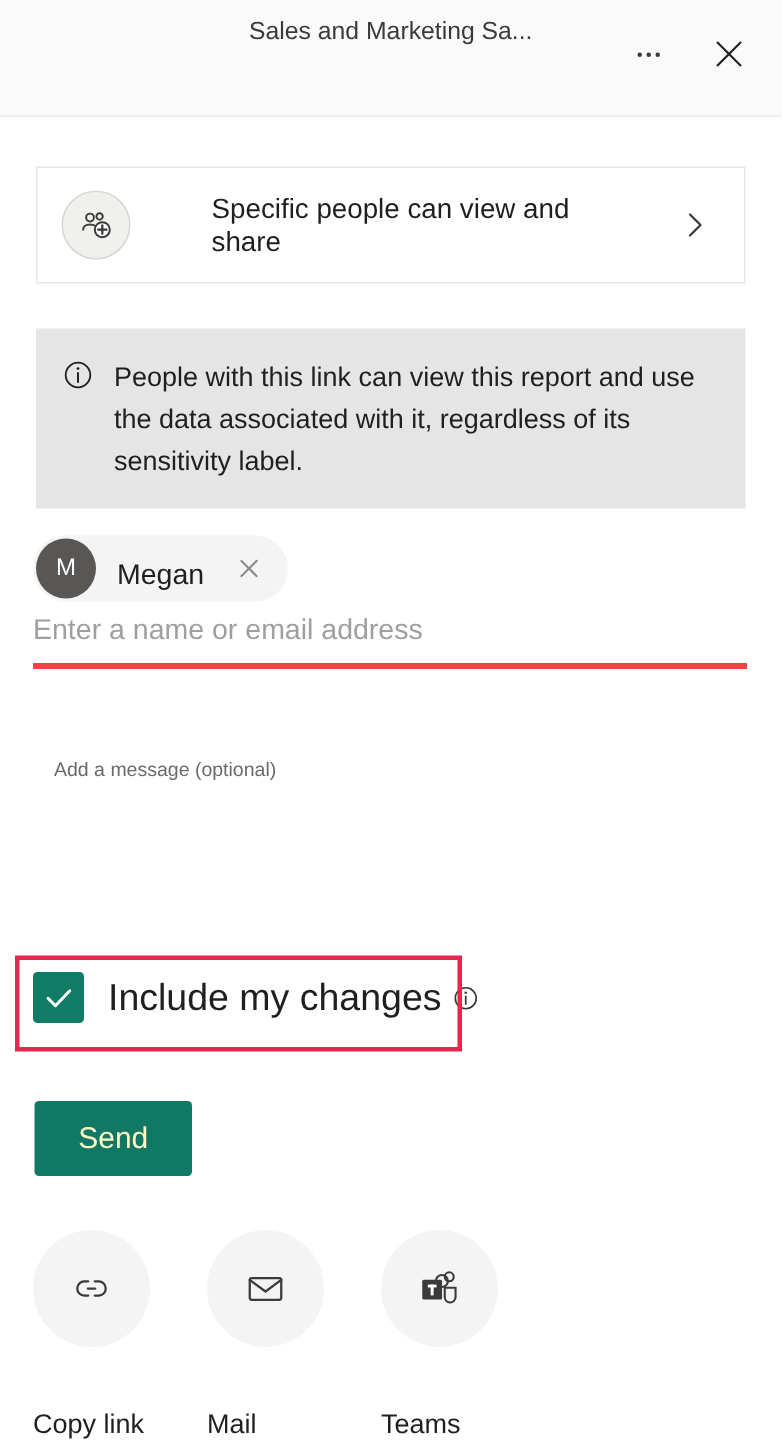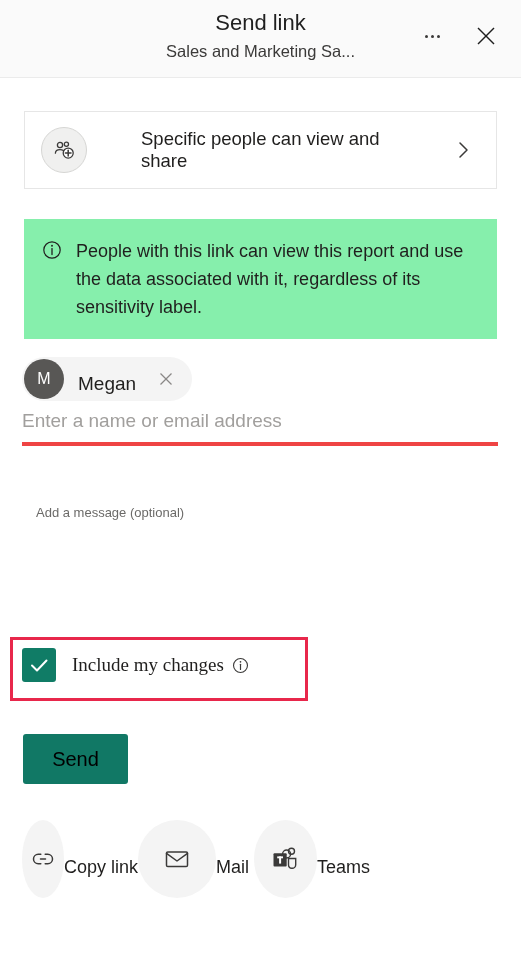--- a/index.html
+++ b/index.html
@@ -106,21 +106,21 @@
     display: flex;
     align-items: center;
   }
 
   
   .info-banner {
     position: absolute;
     left: 24px;
     top: 219px;
     width: 473px;
-    background: #86efac;
+    background: #e5e5e5;
     box-sizing: border-box;
     padding: 18px 20px 18px 18px;
     display: flex;
     align-items: flex-start;
   }
   .info-banner .info-ico {
     flex: none;
     margin-top: 3px;
     margin-right: 14px;
     color: #201f1e;
@@ -236,24 +236,23 @@
   .checkbox {
     width: 34px; height: 34px;
     border-radius: 3px;
     background: #107c66;
     display: flex;
     align-items: center;
     justify-content: center;
     flex: none;
   }
   .include-label {
-    font-size: 19px;
+    font-size: 25px;
     color: #201f1e;
     margin-left: 16px;
-    font-family: Liberation Serif, serif;
   }
   .include-info {
     margin-left: 8px;
     display: flex;
     align-items: center;
     color: #3b3a39;
     cursor: pointer;
   }
   .red-highlight {
     position: absolute;
@@ -267,21 +266,21 @@
   }
 
   
   .send-btn {
     position: absolute;
     left: 23px;
     top: 734px;
     width: 105px;
     height: 50px;
     background: #117865;
-    color: #000000;
+    color: #fef9c3;
     border: none;
     border-radius: 3px;
     font-family: "Liberation Sans", sans-serif;
     font-size: 20px;
     cursor: pointer;
     display: flex;
     align-items: center;
     justify-content: center;
   }
 
@@ -289,23 +288,23 @@
   .targets {
     position: absolute;
     left: 22px;
     top: 820px;
     width: 478px;
     display: flex;
   }
   .target {
     width: 116px;
     display: flex;
-    flex-direction: row;
-    align-items: center;
-    cursor: pointer;
+    flex-direction: column;
+    cursor: pointer;
+    gap: 25px;
   }
   .target-circle {
     width: 78px; height: 78px;
     border-radius: 50%;
     background: #f4f4f4;
     display: flex;
     align-items: center;
     justify-content: center;
   }
   .target-label {
@@ -313,21 +312,20 @@
     font-size: 18px;
     color: #201f1e;
     white-space: nowrap;
   }
 </style>
 </head>
 <body>
 
 <div class="header">
   <div class="header-titles">
-    <div class="header-title">Send link</div>
     <div class="header-subtitle">Sales and Marketing Sa...</div>
   </div>
 
   <div class="header-btn btn-more">
     <span class="dots">
       <i></i>
         <i></i>
         <i></i>
     </span>
   </div>

